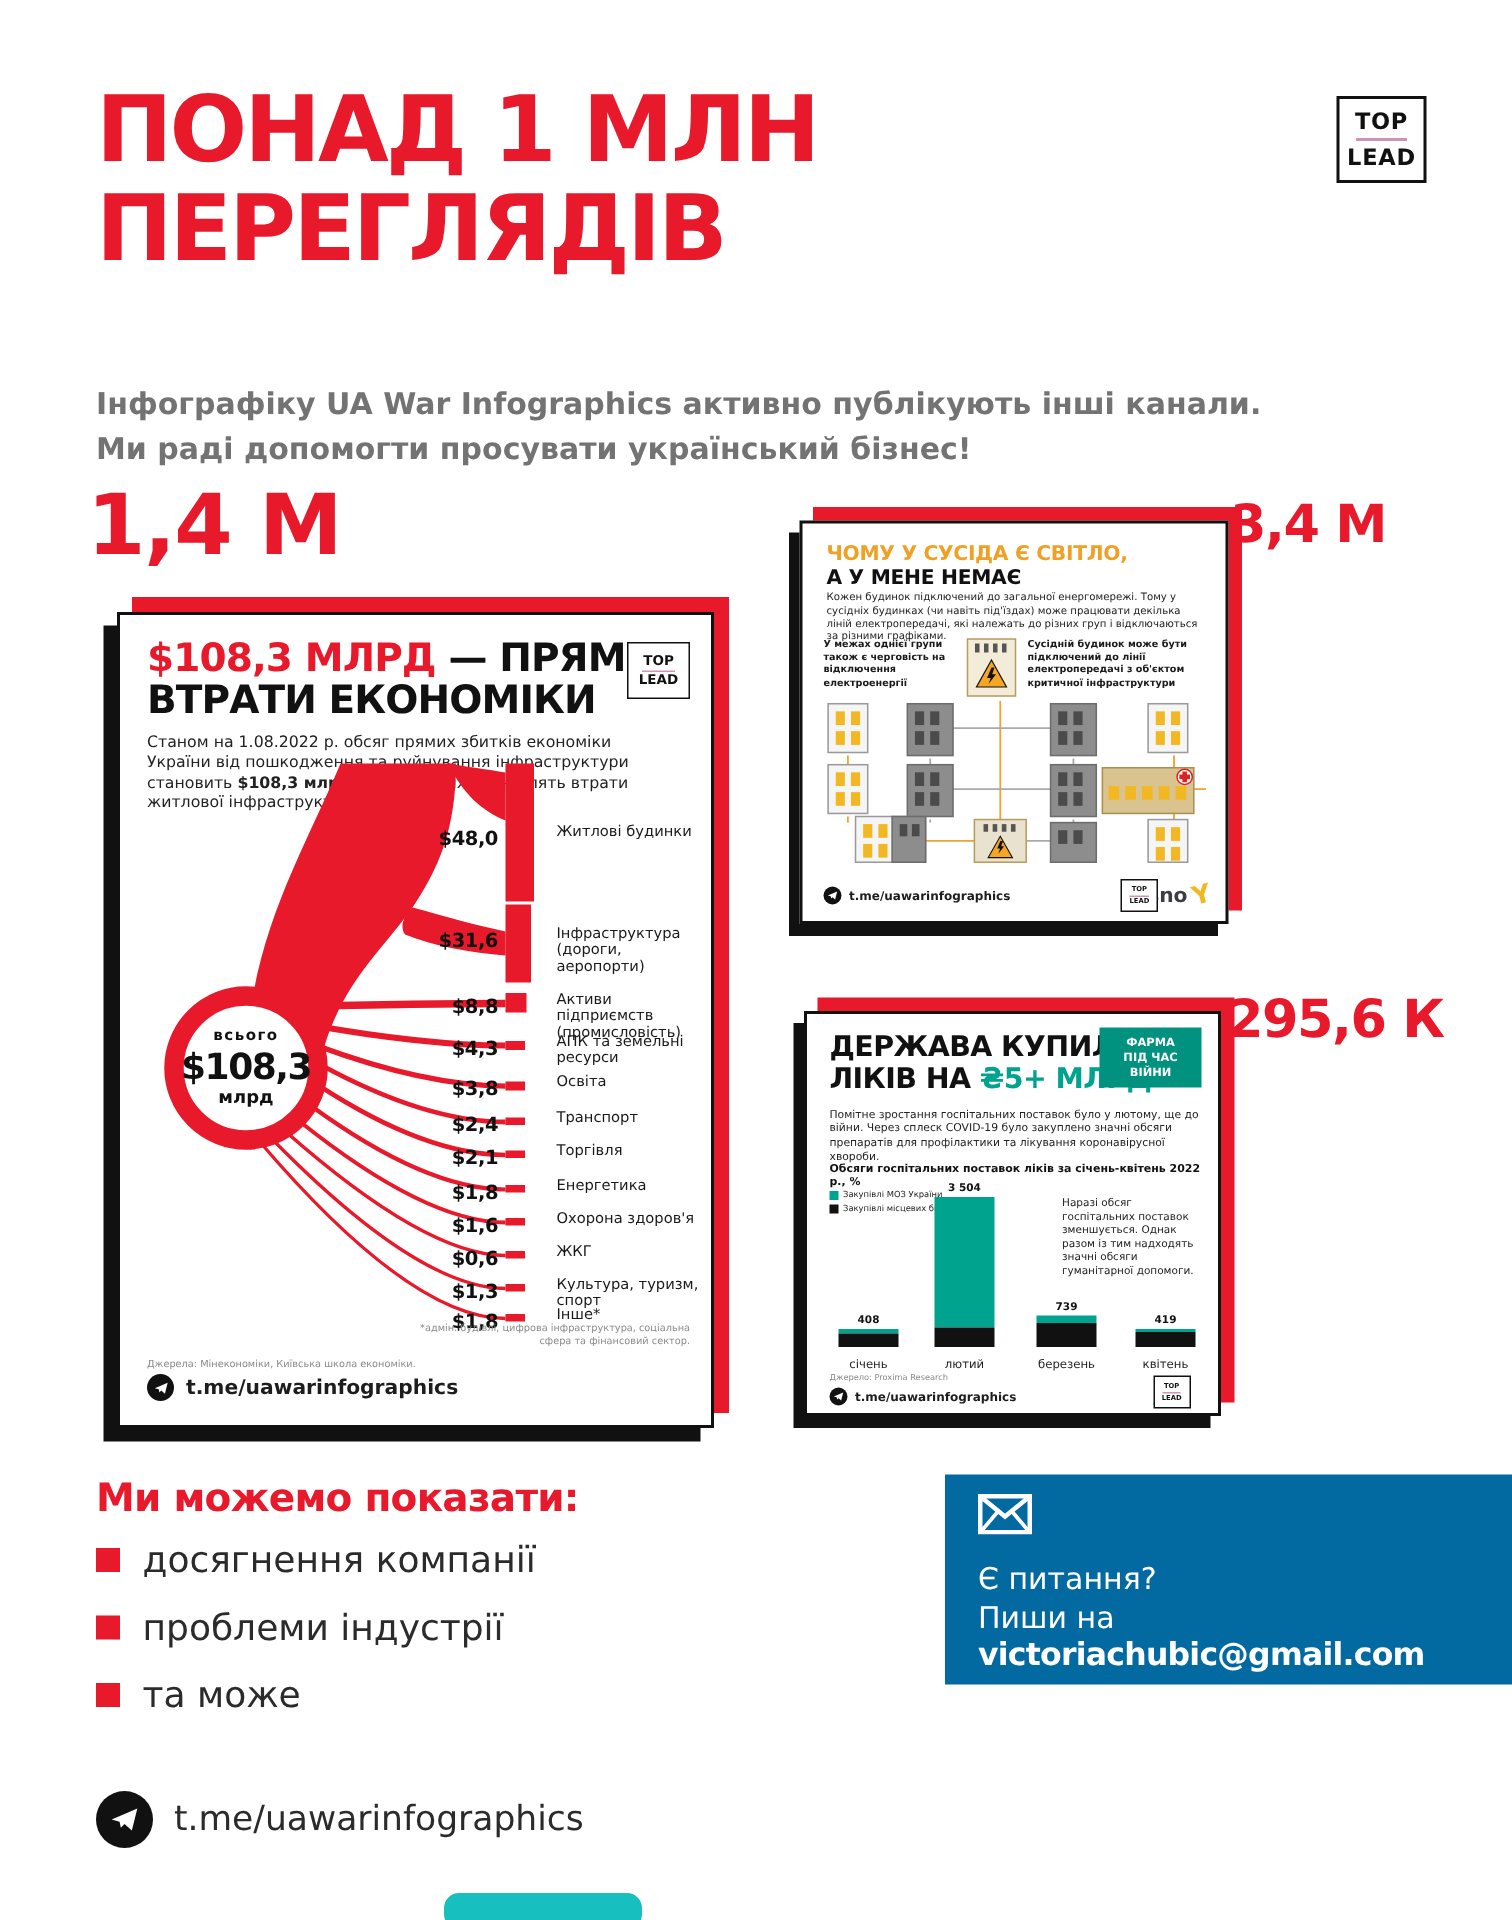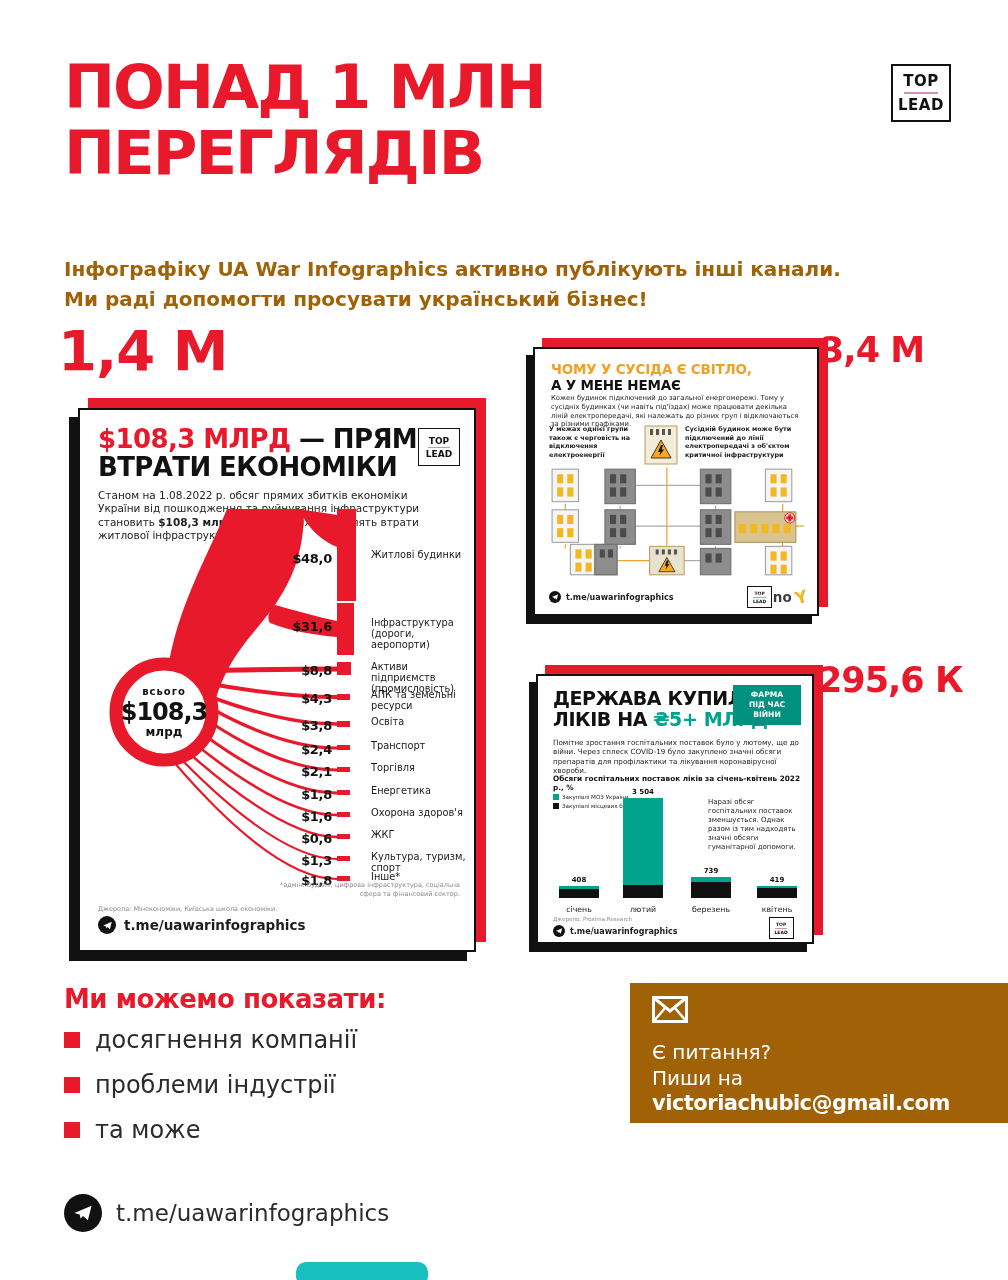--- a/index.html
+++ b/index.html
@@ -6,21 +6,21 @@
   .page{position:relative;width:1008px;height:1280px;background:#fff;overflow:hidden;
         font-family:"DejaVu Sans","Liberation Sans",sans-serif;color:#111;}
 
   
   .h-line{position:absolute;left:64px;font-size:61px;font-weight:800;letter-spacing:-2px;line-height:1;}
   .red{color:#e8192b;}
   .toplead{position:absolute;border:2px solid #111;background:#fff;text-align:center;
            font-weight:bold;display:flex;flex-direction:column;justify-content:center;align-items:center;}
   .toplead .tl-div{width:60%;border-top:2px solid #cf93b5;margin:2px auto;}
   .tl-big{left:891px;top:64px;width:56px;height:54px;font-size:15px;letter-spacing:0.5px;}
-  .subtitle{position:absolute;left:64px;top:254px;font-size:20px;font-weight:700;line-height:1.5;color:#a16207;}
+  .subtitle{position:absolute;left:64px;top:254px;font-size:20px;font-weight:700;line-height:1.5;color:#737373;}
 
   .views{position:absolute;color:#e8192b;font-weight:800;letter-spacing:-1px;}
   .views-1{left:58px;top:318px;font-size:56px;}
   .views-2{left:820px;top:330px;font-size:35px;}
   .views-3{left:818px;top:660px;font-size:35px;}
 
   
   .card{position:absolute;background:#fff;border:2.5px solid #111;
         box-shadow:10px -10px 0 0 #e8192b, -9px 9px 0 0 #111;}
   .mini-logo{border:1.5px solid #111;background:#fff;text-align:center;font-weight:bold;
@@ -87,21 +87,21 @@
   .darn .d-name{color:#00a38e;font-size:3.8px;font-weight:bold;letter-spacing:0.5px;}
   .c3-logos{display:flex;align-items:center;}
 
   
   .offer-h{position:absolute;left:64px;top:984px;font-size:26px;font-weight:800;color:#e8192b;letter-spacing:-0.5px;}
   .offer-list{position:absolute;left:64px;top:1026px;}
   .offer-item{display:flex;align-items:center;gap:15px;margin-bottom:17px;font-size:24px;color:#2b2b2b;}
   .offer-item .bullet{width:16px;height:16px;background:#e8192b;flex:none;}
 
   
-  .contact{position:absolute;left:630px;top:983px;width:378px;height:140px;background:#a16207;color:#fff;box-sizing:border-box;padding:13px 22px;}
+  .contact{position:absolute;left:630px;top:983px;width:378px;height:140px;background:#0369a1;color:#fff;box-sizing:border-box;padding:13px 22px;}
   .ct-line{font-size:20px;line-height:1.3;}
   .ct-email{font-size:21px;font-weight:800;letter-spacing:-0.5px;}
   .envelope{margin-bottom:12px;}
 
   
   .foot{position:absolute;left:64px;top:1194px;display:flex;align-items:center;gap:14px;color:#2b2b2b;font-size:23px;}
   .canva-badge{position:absolute;left:296px;top:1262px;width:132px;height:24px;background:#17bfbf;border-radius:10px;}
 </style>
 </head>
 <body>

